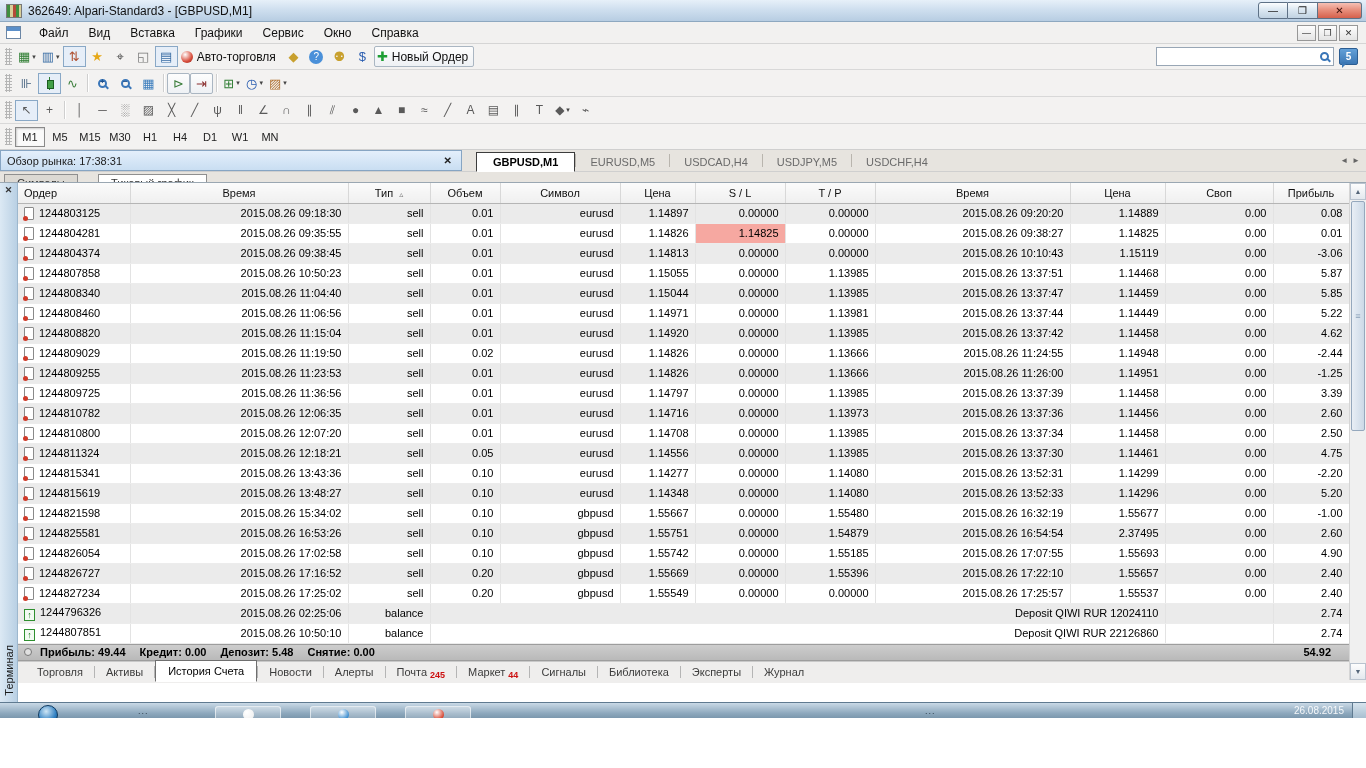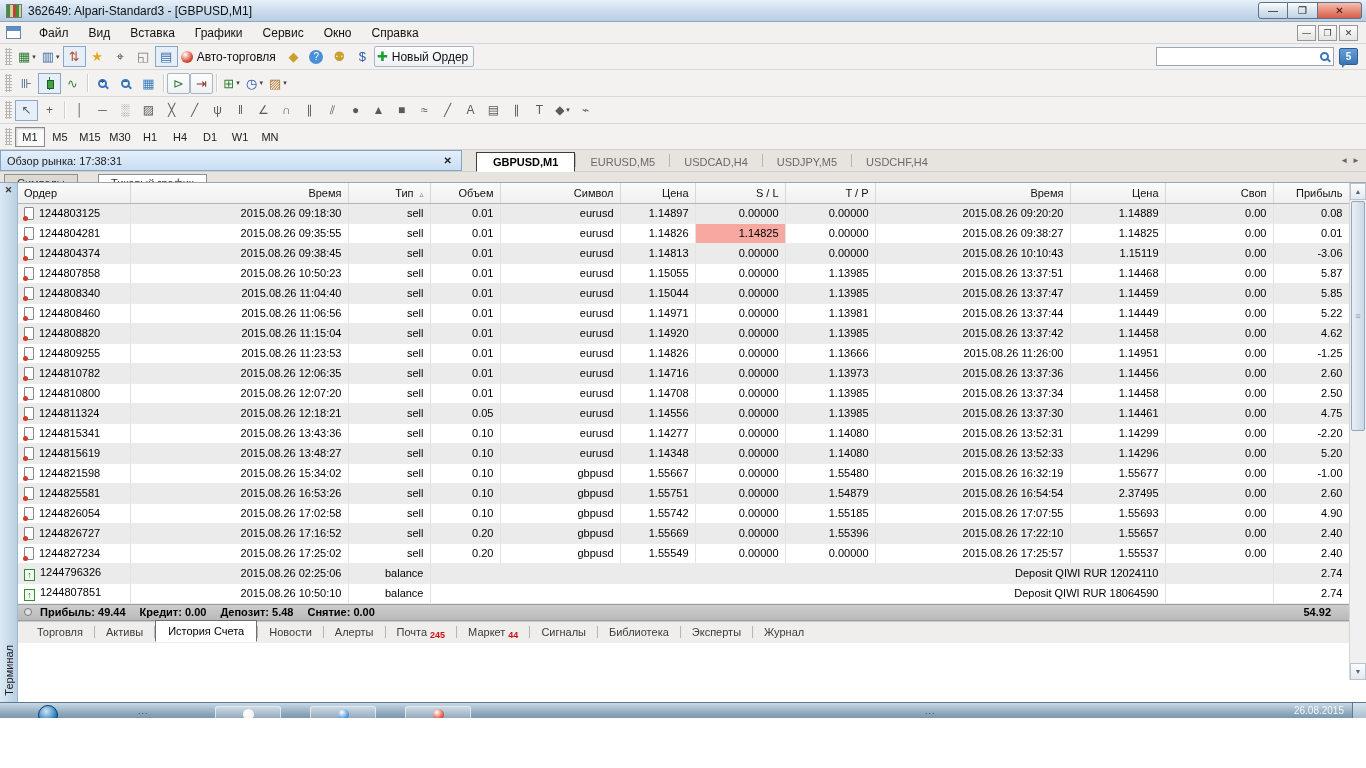--- a/index.html
+++ b/index.html
@@ -92,21 +92,21 @@
   .term-side-close { font-size:9px; color:#333; padding:2px 0; font-weight:bold; }
   .side-label { margin-top:auto; margin-bottom:6px; writing-mode:vertical-rl; transform:rotate(180deg);
                 font-size:11px; color:#1a1a1a; }
   .term-main { flex:1; position:relative; }
   table.hist { border-collapse:collapse; table-layout:fixed; width:1331px; }
   .col-order{width:112px}.col-open_time{width:218px}.col-type{width:82px}.col-volume{width:70px}
   .col-symbol{width:120px}.col-open_price{width:75px}.col-sl{width:90px}.col-tp{width:90px}
   .col-close_time{width:195px}.col-close_price{width:95px}.col-swap{width:108px}.col-profit{width:76px}
   table.hist th { height:20px; background:linear-gradient(#fbfbfb,#efefef); border-bottom:1px solid #b5b5b5;
                   border-right:1px solid #d8d8d8; font-weight:normal; font-size:11px; color:#111;
-                  text-align:right; padding:0 6px; white-space:nowrap; overflow:hidden; }
+                  text-align:center; padding:0 6px; white-space:nowrap; overflow:hidden; }
   table.hist th.left { text-align:left; }
   table.hist td { height:20px; font-size:11px; text-align:right; padding:0 6px; white-space:nowrap;
                   overflow:hidden; border-right:1px solid #e3e3e3; border-bottom:1px solid #ececec; }
   table.hist td.left { text-align:left; }
   table.hist tbody tr:nth-child(odd) { background:#ebebeb; }
   table.hist tbody tr:nth-child(even){ background:#ffffff; }
   td.hl { background:#f6a8a1 !important; }
   .sort-mark { font-size:8px; color:#777; margin-left:6px; }
   .ord-icon { display:inline-block; width:10px; height:13px; background:#fff; border:1px solid #8a8a8a;
               border-radius:1px; position:relative; vertical-align:-3px; margin-right:5px; }
@@ -567,32 +567,60 @@
               <td>eurusd</td>
               <td>1.14920</td>
               <td>0.00000</td>
               <td>1.13985</td>
               <td>2015.08.26 13:37:42</td>
               <td>1.14458</td>
               <td>0.00</td>
               <td>4.62</td>
             </tr>
             <tr class="trade-row">
+              <td class="left"><span class="ord-icon"></span>1244809029</td>
+              <td>2015.08.26 11:19:50</td>
+              <td>sell</td>
+              <td>0.02</td>
+              <td>eurusd</td>
+              <td>1.14826</td>
+              <td>0.00000</td>
+              <td>1.13666</td>
+              <td>2015.08.26 11:24:55</td>
+              <td>1.14948</td>
+              <td>0.00</td>
+              <td>-2.44</td>
+            </tr>
+            <tr class="trade-row">
               <td class="left"><span class="ord-icon"></span>1244809255</td>
               <td>2015.08.26 11:23:53</td>
               <td>sell</td>
               <td>0.01</td>
               <td>eurusd</td>
               <td>1.14826</td>
               <td>0.00000</td>
               <td>1.13666</td>
               <td>2015.08.26 11:26:00</td>
               <td>1.14951</td>
               <td>0.00</td>
               <td>-1.25</td>
+            </tr>
+            <tr class="trade-row">
+              <td class="left"><span class="ord-icon"></span>1244809725</td>
+              <td>2015.08.26 11:36:56</td>
+              <td>sell</td>
+              <td>0.01</td>
+              <td>eurusd</td>
+              <td>1.14797</td>
+              <td>0.00000</td>
+              <td>1.13985</td>
+              <td>2015.08.26 13:37:39</td>
+              <td>1.14458</td>
+              <td>0.00</td>
+              <td>3.39</td>
             </tr>
             <tr class="trade-row">
               <td class="left"><span class="ord-icon"></span>1244810782</td>
               <td>2015.08.26 12:06:35</td>
               <td>sell</td>
               <td>0.01</td>
               <td>eurusd</td>
               <td>1.14716</td>
               <td>0.00000</td>
               <td>1.13973</td>
@@ -732,21 +760,21 @@
               <td>2015.08.26 02:25:06</td>
               <td>balance</td>
               <td colspan="7">Deposit QIWI RUR 12024110</td>
               <td></td>
               <td>2.74</td>
             </tr>
             <tr class="balance-row">
               <td class="left"><span class="bal-icon">↑</span>1244807851</td>
               <td>2015.08.26 10:50:10</td>
               <td>balance</td>
-              <td colspan="7">Deposit QIWI RUR 18064590</td>
+              <td colspan="7">Deposit QIWI RUR 22126860</td>
               <td></td>
               <td>2.74</td>
             </tr>
           </tbody>
       </table>
       <div class="summary-row">
         <span class="sum-icon"></span>
         <span id="sum-items" style="display:flex">
             <span class="sum-item">Прибыль: 49.44</span>
             <span class="sum-item">Кредит: 0.00</span>

